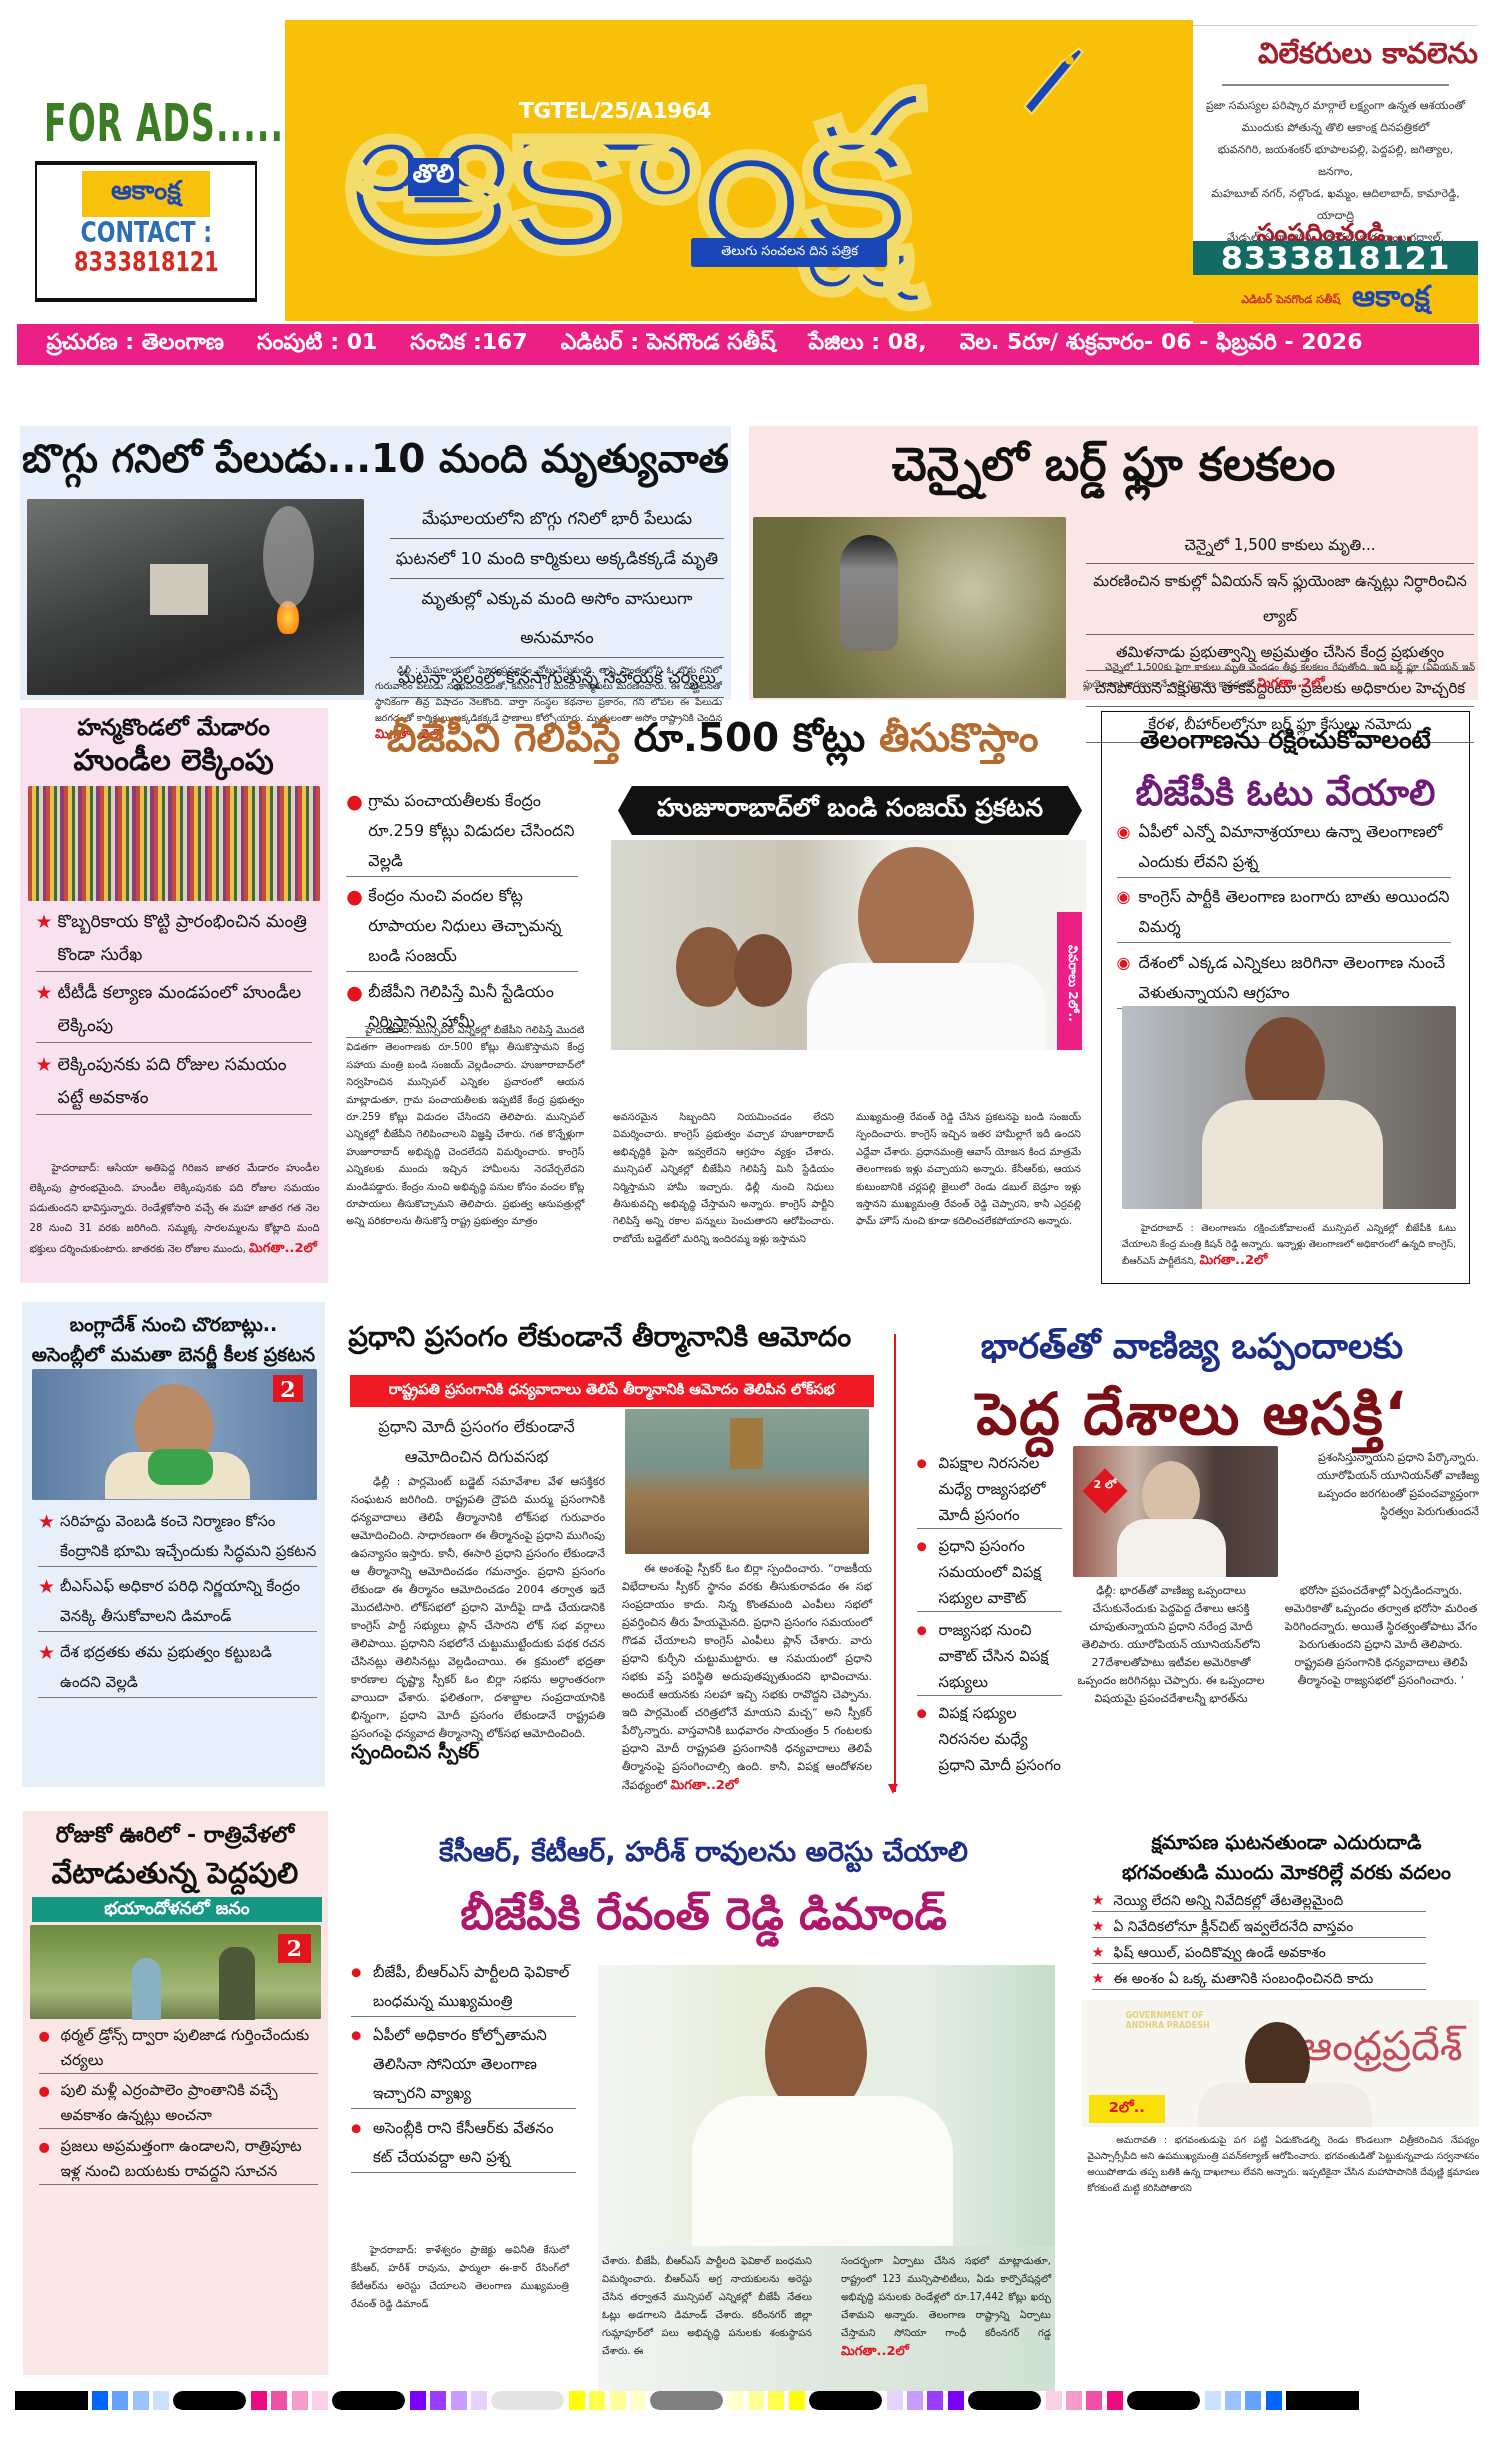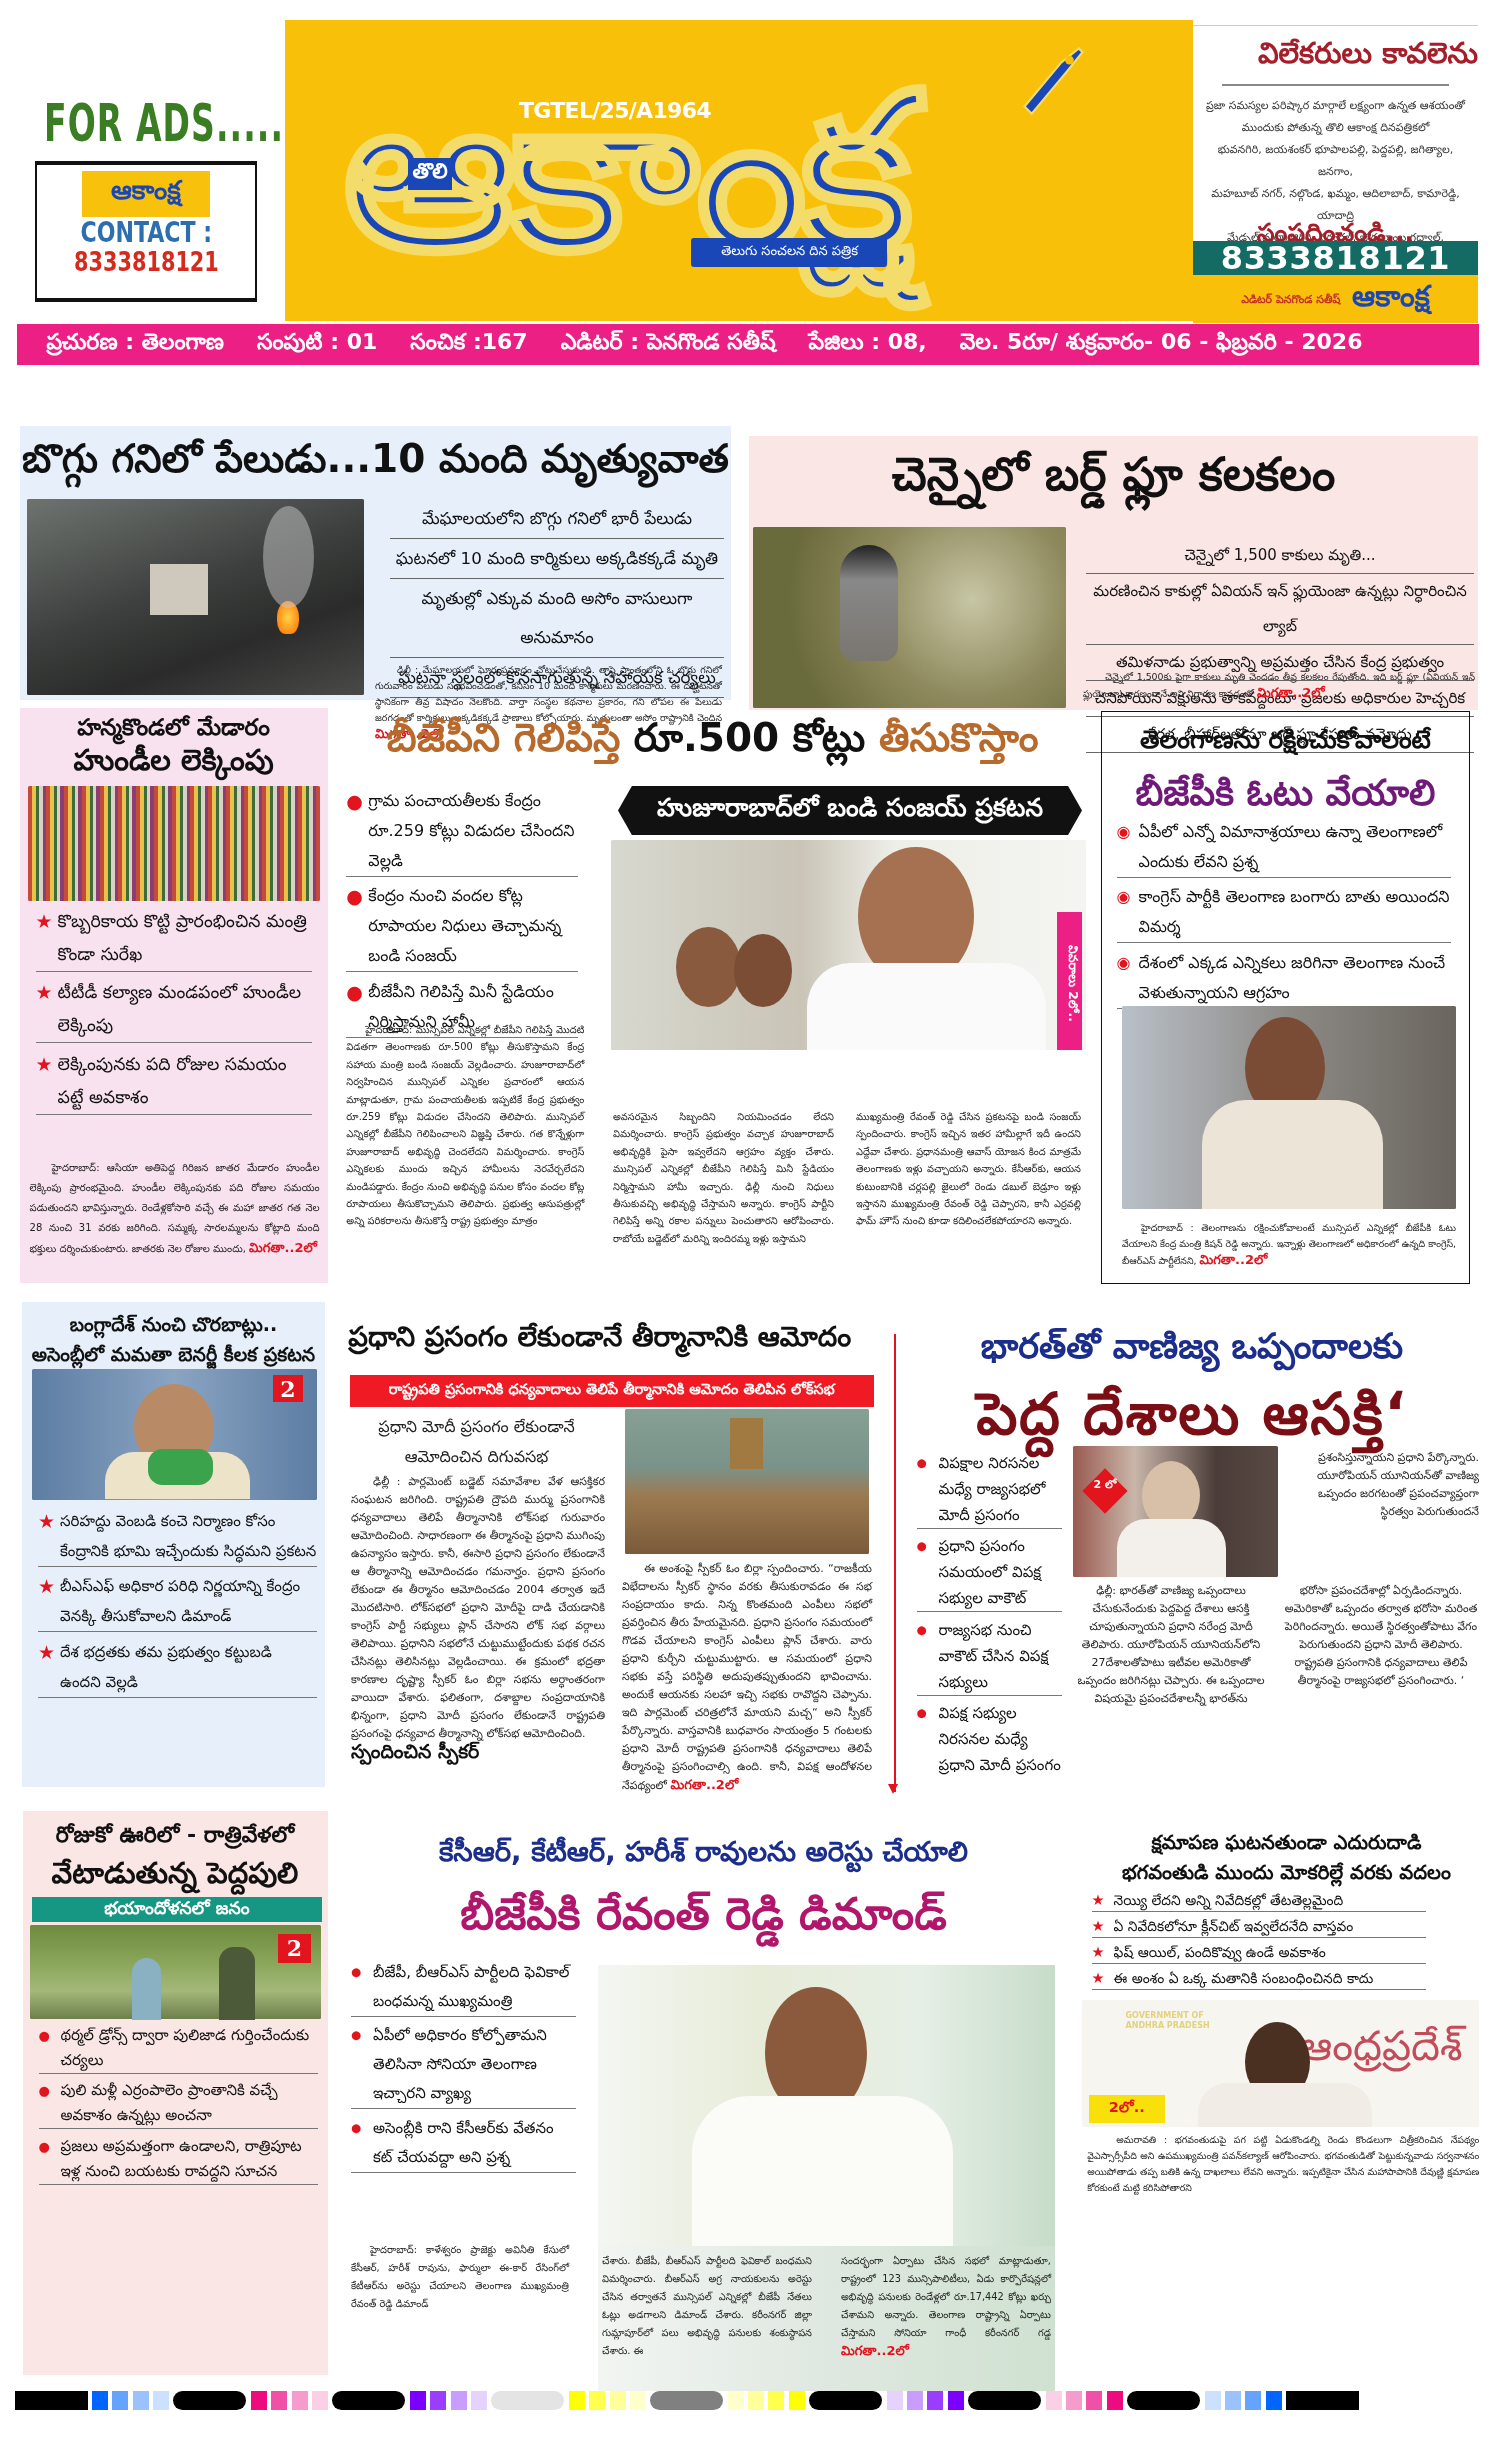--- a/index.html
+++ b/index.html
@@ -8,21 +8,21 @@
 
 .ads-label{left:44px;top:94px;font:bold 51px "DejaVu Sans Condensed","DejaVu Sans",sans-serif;color:#3a7d23;letter-spacing:1.5px;transform:scaleX(.72);transform-origin:left}
 .ad-box{left:35px;top:161px;width:222px;height:141px;border:2.2px solid #111;border-top-width:4.4px;border-bottom-width:4.4px;background:#fff;display:flex;flex-direction:column;align-items:center}
 .mini-logo{width:128px;height:46px;background:#f8c10c;margin-top:5.8px;color:#1a47b8;font-weight:bold;font-size:26px;display:flex;align-items:center;justify-content:center}
 .contact-l{color:#2c6eaf;font-weight:bold;font-size:27.6px;line-height:32px;transform:scaleX(.8)}
 .contact-n{color:#d62a1e;font-weight:bold;font-size:26px;line-height:27.6px;transform:scaleX(.8)}
 .mast{left:285px;top:19.6px;width:908px;height:301px;background:#f9c00a}
 .mast-logo{left:58px;top:44px;font:bold 218px "DejaVu Sans",sans-serif;color:#1a47b8;line-height:218px;letter-spacing:-7.3px;-webkit-text-stroke:4.4px #f4dc6a}
 .mast-reg{left:234px;top:78px;color:#fff;font-size:22px;font-weight:bold;letter-spacing:-0.7px}
 .mast-pen{left:406px;top:218px;width:196px;height:29px;background:#1a47b8;border-radius:2.9px;color:#fff;font-size:13px;display:flex;align-items:center;justify-content:flex-end;padding-right:29px}
-.mast-toli{left:123px;top:138px;color:#fff;font-size:21px;font-weight:bold;background:#1a47b8;padding:1.5px 4.4px}
+.mast-toli{left:123px;top:138px;color:#fff;font-size:25px;font-weight:bold;background:#1a47b8;padding:1.5px 4.4px}
 .rec{left:1193px;top:25px;width:285px;height:297px;border-top:0.7px solid #ccc}
 .rec-title{position:absolute;left:0;right:0;top:10px;text-align:right;color:#a51e2a;font-size:29px;font-weight:bold}
 .rec-line{position:absolute;left:29px;right:29px;top:58px;height:2.2px;background:#888}
 .rec-body{position:absolute;left:7.3px;right:7.3px;top:69px;text-align:center;font-size:11px;line-height:22px;color:#333}
 .rec-cta{position:absolute;left:0;right:0;top:192px;text-align:center;color:#a51e2a;font-size:25px;font-weight:bold}
 .rec-phone{position:absolute;left:0;right:0;top:215px;height:35px;background:#136b64;color:#fff;font-size:32px;font-weight:bold;text-align:center;line-height:35px;letter-spacing:0.7px}
 .rec-foot{position:absolute;left:0;right:0;top:249px;height:48px;background:#f9c00a;display:flex;align-items:center;justify-content:center;gap:11.6px}
 .rec-foot .ed{color:#c62f26;font-size:11px;font-weight:bold;line-height:13px;text-align:center}
 .rec-foot .lg{color:#1a47b8;font-size:29px;font-weight:bold}
 .infobar{left:17.4px;top:324px;width:1462px;height:41px;background:#ec1f84;display:flex;align-items:center;gap:33px;padding-left:29px;color:#fff;font-size:22px;font-weight:bold;white-space:nowrap}
@@ -105,21 +105,21 @@
     <div class="sub">ఘటనలో 10 మంది కార్మికులు అక్కడికక్కడే మృతి</div>
     <div class="sub">మృతుల్లో ఎక్కువ మంది అసోం వాసులుగా అనుమానం</div>
     <div class="sub">ఘటనా స్థలంలో కొనసాగుతున్న సహాయక చర్యలు</div>
   </div>
   <div class="body" style="position:absolute;left:355px;top:236px;width:347px;font-size:9.4px;line-height:16px;text-indent:22px">
     <span>ఢిల్లీ : మేఘాలయలో ఘోర ప్రమాదం చోటుచేసుకుంది. తాష్ఖై ప్రాంతంలోని ఓ బొగ్గు గనిలో గురువారం పేలుడు సంభవించడంతో, కనీసం 10 మంది కార్మికులు మరణించారు. ఈ దుర్ఘటనతో స్థానికంగా తీవ్ర విషాదం నెలకొంది. వార్తా సంస్థల కథనాల ప్రకారం, గని లోపల ఈ పేలుడు జరగడంతో కార్మికులు అక్కడికక్కడే ప్రాణాలు కోల్పోయారు. మృతులంతా అసోం రాష్ట్రానికి చెందిన</span>
     <span class="more">మిగతా..2లో</span>
   </div>
 </div>
 
-<div class="panel pink" style="left:749px;top:436px;width:729px;height:274px">
+<div class="panel pink" style="left:749px;top:426px;width:729px;height:274px">
   <div class="h" style="position:absolute;left:0;right:0;top:10px;font-size:46px">చెన్నైలో బర్డ్ ఫ్లూ కలకలం</div>
   <div class="photo" style="left:4.4px;top:91px;width:313px;height:181px;background:radial-gradient(circle at 70% 40%,#c7c6a5 0%,#8f8a5e 40%,#6a6b3d 75%)">
     <div style="position:absolute;left:87px;top:18px;width:58px;height:116px;background:linear-gradient(#222 0%,#888 30%,#7a7670 100%);border-radius:29px 29px 14.5px 14.5px"></div>
   </div>
   <div style="position:absolute;left:337px;top:102px;width:388px">
     <div class="sub" style="line-height:35px;font-size:15px">చెన్నైలో 1,500 కాకులు మృతి...</div>
     <div class="sub" style="line-height:35px;font-size:15px">మరణించిన కాకుల్లో ఏవియన్ ఇన్ ఫ్లుయెంజా ఉన్నట్లు నిర్ధారించిన ల్యాబ్</div>
     <div class="sub" style="line-height:35px;font-size:15px">తమిళనాడు ప్రభుత్వాన్ని అప్రమత్తం చేసిన కేంద్ర ప్రభుత్వం</div>
     <div class="sub" style="line-height:35px;font-size:15px">చనిపోయిన పక్షులను తాకవద్దంటూ ప్రజలకు అధికారుల హెచ్చరిక</div>
     <div class="sub" style="line-height:35px;font-size:15px">కేరళ, బీహార్‌లలోనూ బర్డ్ ఫ్లూ కేసులు నమోదు</div>

